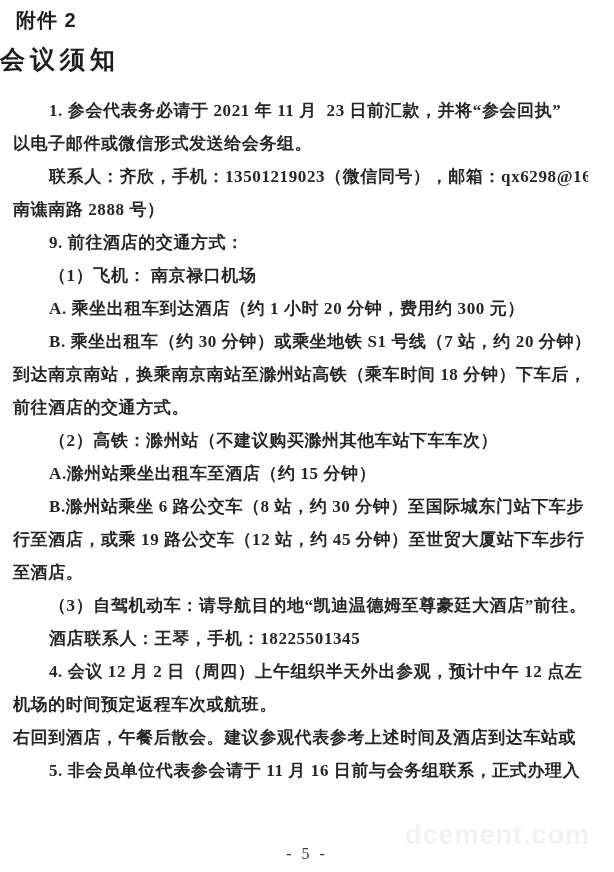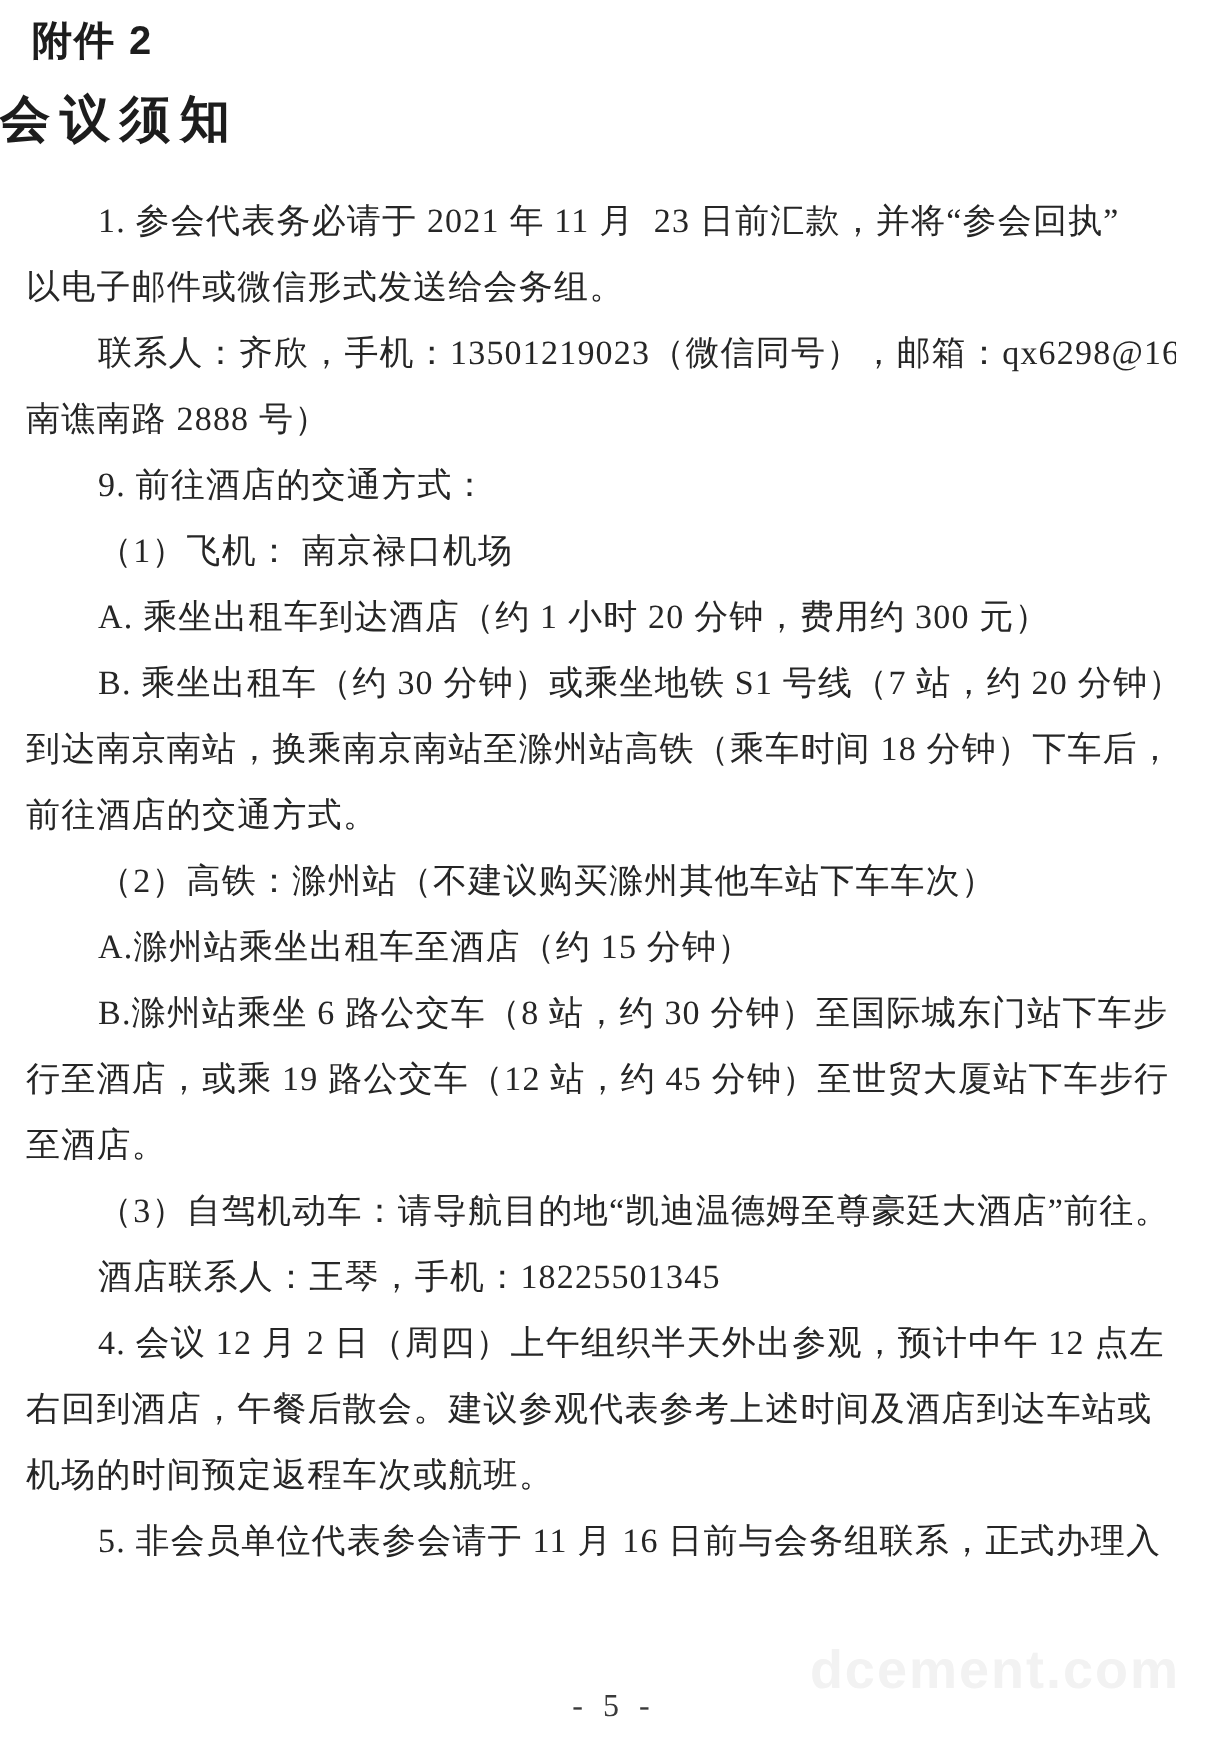--- a/index.html
+++ b/index.html
@@ -34,20 +34,21 @@
     font-weight: bold;
     letter-spacing: 5px;
     color: #1d1d1d;
   }
   .doc-body {
     position: absolute;
     top: 94px;
     left: 13px;
     right: 26px;
     z-index: 2;
+    font-weight: bold;
   }
   .line {
     height: 33px;
     line-height: 33px;
     font-size: 17px;
     letter-spacing: 0.6px;
     white-space: pre;
     overflow: hidden;
   }
   .line.indent { padding-left: 36px; }
@@ -95,18 +96,18 @@
   <div class="line">到达南京南站，换乘南京南站至滁州站高铁（乘车时间 18 分钟）下车后，</div>
   <div class="line">前往酒店的交通方式。</div>
   <div class="line indent">（2）高铁：滁州站（不建议购买滁州其他车站下车车次）</div>
   <div class="line indent">A.滁州站乘坐出租车至酒店（约 15 分钟）</div>
   <div class="line indent">B.滁州站乘坐 6 路公交车（8 站，约 30 分钟）至国际城东门站下车步</div>
   <div class="line">行至酒店，或乘 19 路公交车（12 站，约 45 分钟）至世贸大厦站下车步行</div>
   <div class="line">至酒店。</div>
   <div class="line indent">（3）自驾机动车：请导航目的地“凯迪温德姆至尊豪廷大酒店”前往。</div>
   <div class="line indent">酒店联系人：王琴，手机：18225501345</div>
   <div class="line indent">4. 会议 12 月 2 日（周四）上午组织半天外出参观，预计中午 12 点左</div>
+  <div class="line">机场的时间预定返程车次或航班。</div>
   <div class="line">右回到酒店，午餐后散会。建议参观代表参考上述时间及酒店到达车站或</div>
-  <div class="line">机场的时间预定返程车次或航班。</div>
   <div class="line indent">5. 非会员单位代表参会请于 11 月 16 日前与会务组联系，正式办理入</div>
 </div>
 
 <div class="page-number">- 5 -</div>
 
 </body></html>

